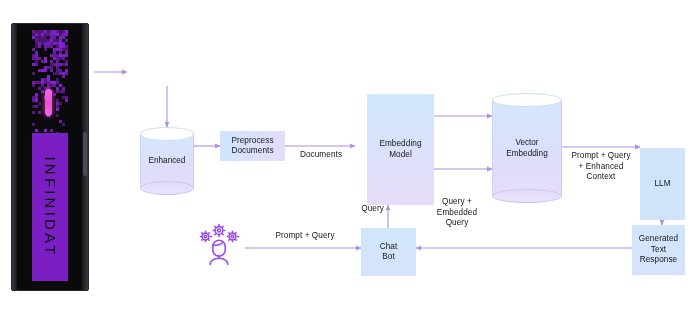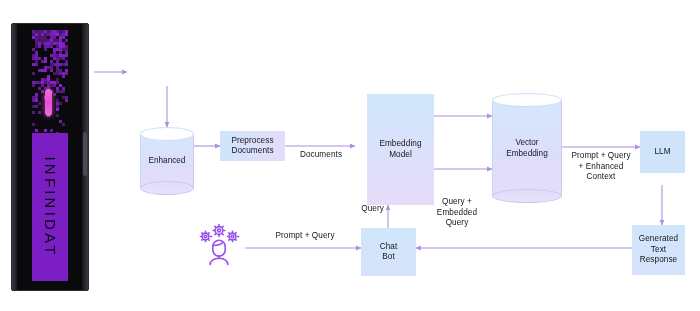--- a/index.html
+++ b/index.html
@@ -451,21 +451,21 @@
   </div>
 
   <div class="cyl" style="left:492px;top:93px;width:70px;height:110px;">
     <div class="body"></div>
     <div class="bottom"></div>
     <div class="top"></div>
     <div class="cap-label" style="white-space:pre-line;">Vector
 Embedding</div>
   </div>
 
-  <div class="node flat-blue" style="left:640px;top:131px;width:45px;height:42px;">
+  <div class="node flat-blue" style="left:640px;top:148px;width:45px;height:72px;">
     <span>LLM</span>
   </div>
 
   <div class="node flat-blue2" style="left:361px;top:228px;width:55px;height:48px;white-space:pre-line;">
     <span>Chat
 Bot</span>
   </div>
 
   <div class="node flat-blue2" style="left:632px;top:225px;width:53px;height:50px;white-space:pre-line;">
     <span>Generated

